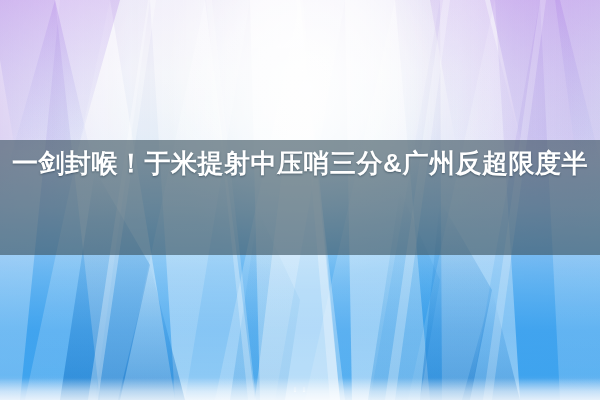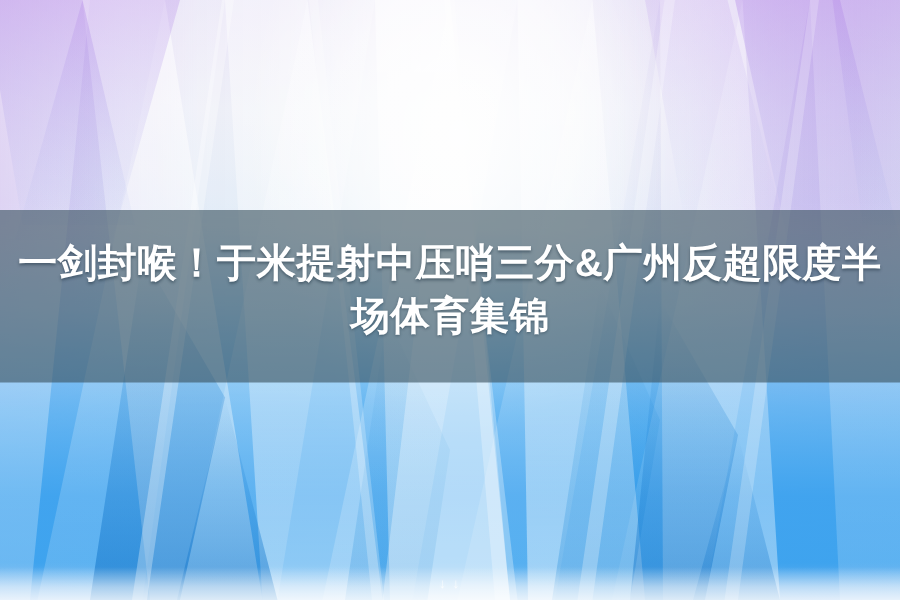--- a/index.html
+++ b/index.html
@@ -126,21 +126,21 @@
   .caption-line {
     color: #ffffff;
     font-size: 26px;
     font-weight: bold;
     line-height: 35px;
     letter-spacing: 0.5px;
     text-align: center;
     white-space: nowrap;
     text-shadow: 0 1px 2px rgba(20,40,55,0.45);
   }
-  .caption-line.l1 { width: 596px; margin-top: 12px; }
+  .caption-line.l1 { width: 596px; }
   .caption-line.l2 { }
 </style>
 </head>
 <body>
 
 <div id="stage">
 
   <div class="bg-base"></div>
   <div class="bg-wash"></div>
   <div class="bg-glow"></div>
@@ -209,16 +209,15 @@
 
       <polygon points="300,20 345,400 255,400" fill="#ffffff" opacity="0.30"></polygon>
     </svg>
   </div>
 
   <div class="bottom-haze"></div>
   <div class="bottom-mark">↓ ↓</div>
 
   <div class="caption-band">
     <div class="caption-line l1">一剑封喉！于米提射中压哨三分&amp;广州反超限度半</div>
-    <div class="caption-line l2">场体育集锦</div>
   </div>
 
 </div>
 
 </body></html>

